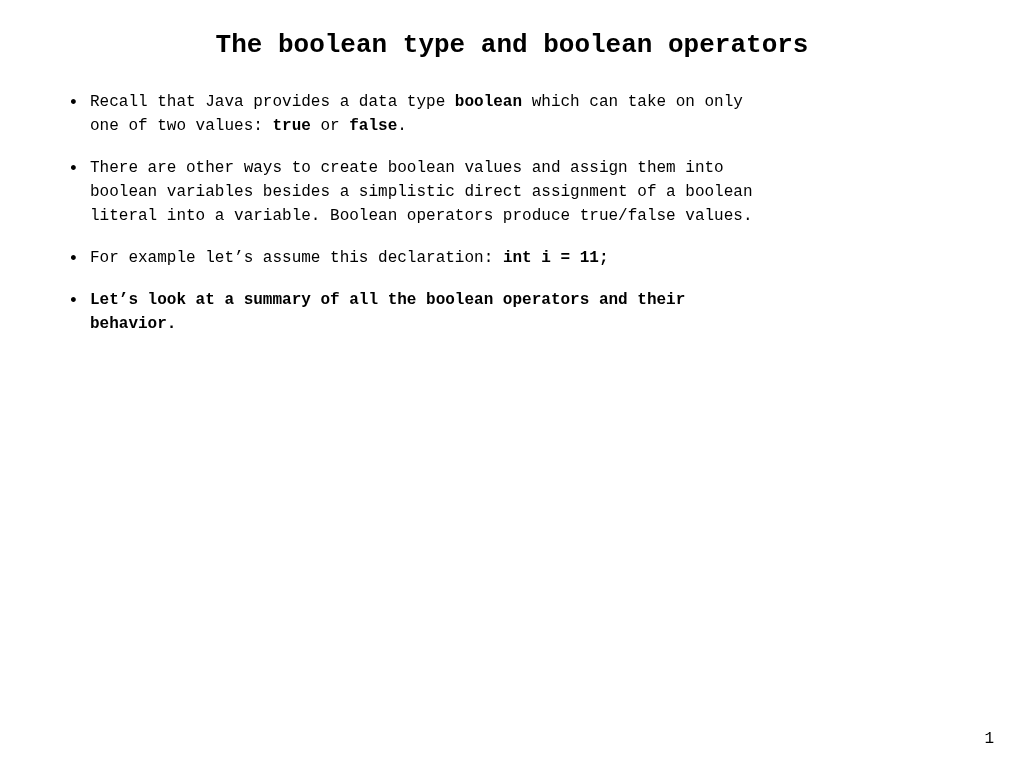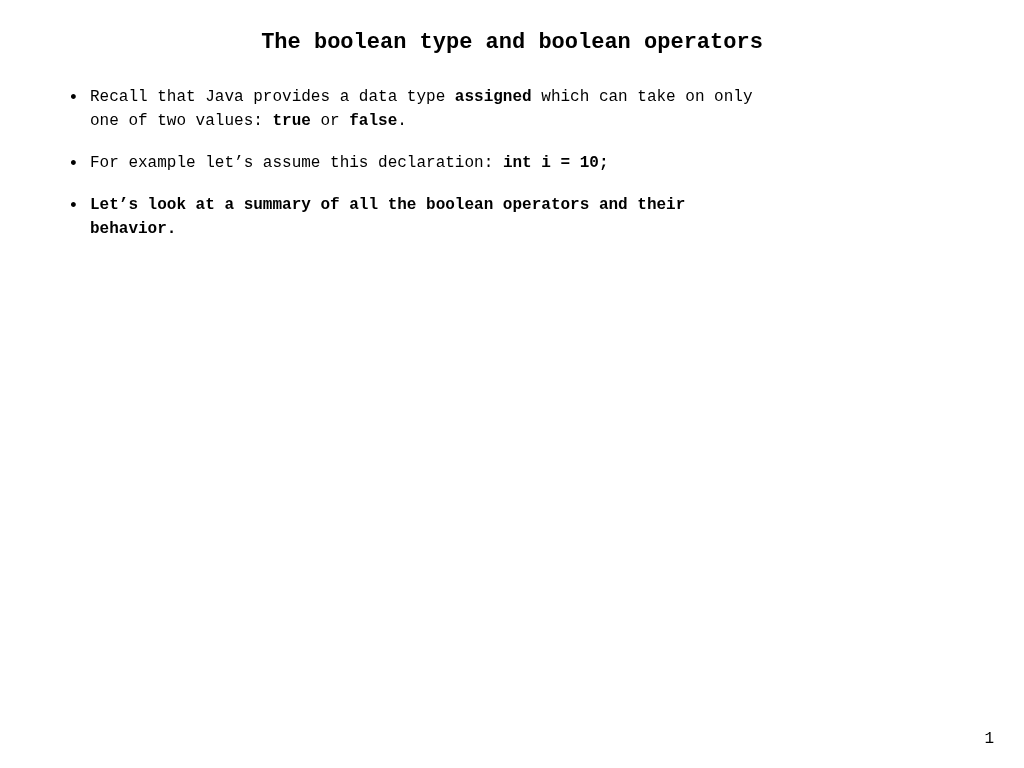--- a/index.html
+++ b/index.html
@@ -14,21 +14,21 @@
       font-size: 16px;
       color: #000000;
       width: 1024px;
       min-height: 768px;
       padding: 30px 50px 30px 50px;
       position: relative;
     }
 
     h1 {
       text-align: center;
-      font-size: 22px;
+      font-size: 26px;
       font-weight: bold;
       margin-bottom: 30px;
       font-family: 'Courier New', Courier, monospace;
     }
 
     .content {
       margin-left: 10px;
     }
 
     ul {
@@ -65,30 +65,37 @@
 </head>
 <body>
 
 <h1>The boolean type and boolean operators</h1>
 
 <div class="content">
   <ul>
 
     <li>
       <span>
-        Recall that Java provides a data type <span class="bold">assigned</span> which can take on only<br>
+        Recall that Java provides a data type <span class="bold">boolean</span> which can take on only<br>
         one of two values: <span class="bold">true</span> or <span class="bold">false</span>.
       </span>
     </li>
 
 
+    <li>
+      <span>
+        There are other ways to create boolean values and assign them into<br>
+        boolean variables besides a simplistic direct assignment of a boolean<br>
+        literal into a variable. Boolean operators produce true/false values.
+      </span>
+    </li>
 
     <li>
       <span>
-        For example let’s assume this declaration:   <span class="bold">int i = 10;</span>
+        For example let’s assume this declaration:   <span class="bold">int i = 11;</span>
       </span>
     </li>
 
 
 
     <li>
       <span>
         <span class="bold">Let’s look at a summary of all the boolean operators and their<br>
         behavior.</span>
       </span>

